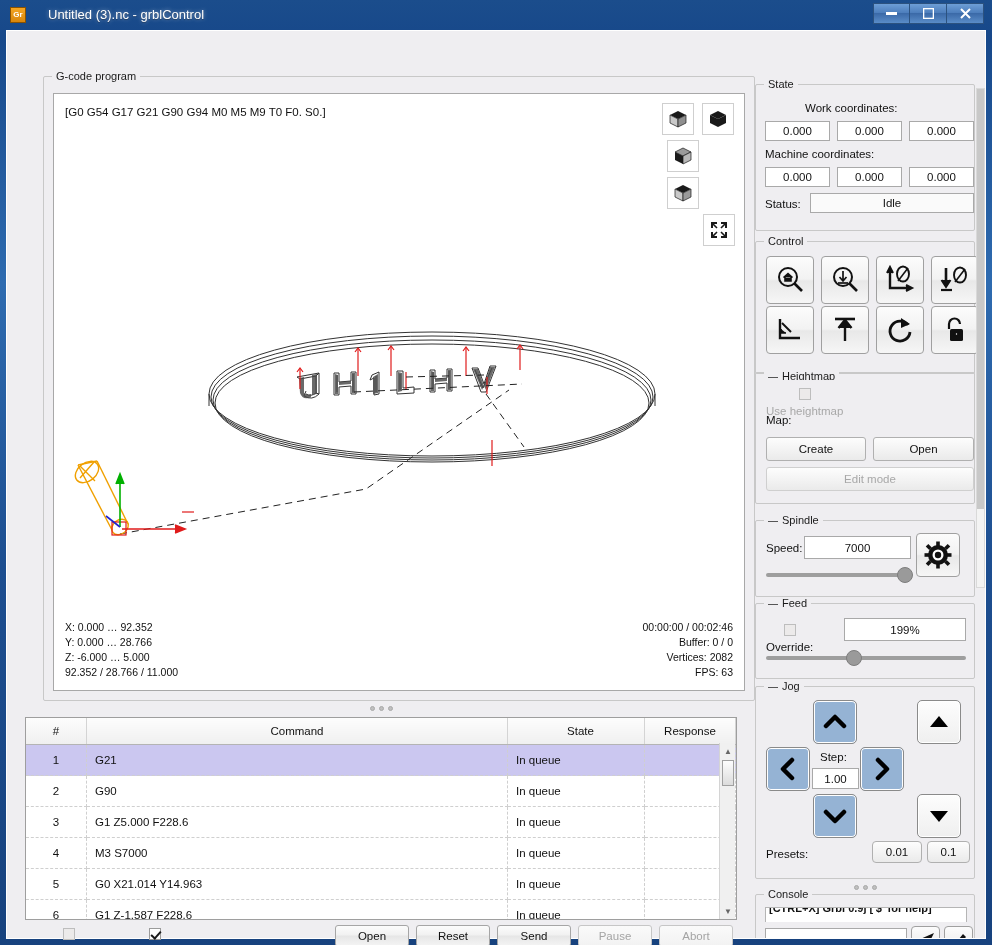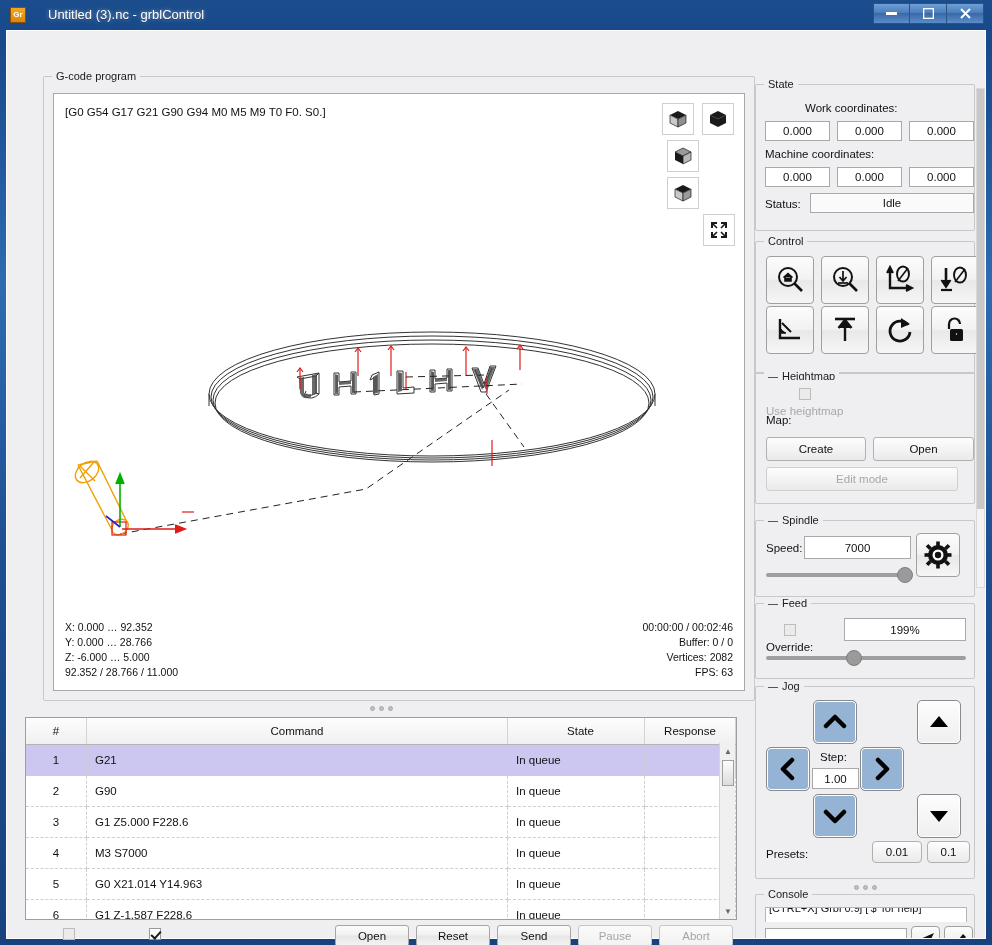--- a/index.html
+++ b/index.html
@@ -524,21 +524,21 @@
 
       <div class="group" style="left:8px;top:296px;width:220px;height:132px;">
         <div class="group-title collapsible" style="top:-6px;overflow:hidden;height:13px;line-height:18px;">Heightmap</div>
         <div class="chk" style="position:absolute;left:10px;top:15px;">
           <span class="box dis"></span>
           <span class="dim">Use heightmap</span>
         </div>
         <div class="lbl" style="left:10px;top:41px;">Map:</div>
         <div class="flatbtn" style="position:absolute;left:10px;top:64px;width:100px;height:24px;">Create</div>
         <div class="flatbtn" style="position:absolute;left:117px;top:64px;width:101px;height:24px;">Open</div>
-        <div class="flatbtn dim" style="position:absolute;left:10px;top:94px;width:192px;height:24px;border-color:#cfcfcf;">Edit mode</div>
+        <div class="flatbtn dim" style="position:absolute;left:10px;top:94px;width:208px;height:24px;border-color:#cfcfcf;">Edit mode</div>
       </div>
 
       <div class="group" style="left:8px;top:444px;width:220px;height:77px;">
         <div class="group-title collapsible">Spindle</div>
         <div class="lbl" style="left:10px;top:21px;">Speed:</div>
         <div class="field" style="position:absolute;left:48px;top:15px;width:107px;height:23px;">7000</div>
         <div class="cbtn" style="left:160px;top:12px;width:44px;height:44px;">
           <svg width="28" height="28" viewBox="0 0 28 28">
             <g fill="#111">
               <circle cx="14" cy="14" r="10"></circle>
@@ -620,21 +620,21 @@
 
       <div class="splitter" style="left:8px;top:805px;width:220px;height:12px;">
         <span class="dot"></span>
         <span class="dot"></span>
         <span class="dot"></span>
       </div>
 
       <div class="group" style="left:8px;top:818px;width:220px;height:68px;">
         <div class="group-title">Console</div>
         <div style="position:absolute;left:9px;top:12px;width:202px;height:15px;background:#fff;border:1px solid #b5b5b5;border-bottom:none;box-sizing:border-box;overflow:hidden;">
-          <div style="font-size:11px;color:#111;margin-top:-6px;padding-left:3px;white-space:nowrap;">[CTRL+X] Grbl 0.9j ['$' for help]</div>
+          <div style="font-size:11px;color:#111;margin-top:-6px;padding-left:3px;white-space:nowrap;font-weight:bold;">[CTRL+X] Grbl 0.9j ['$' for help]</div>
         </div>
         <div class="field" style="position:absolute;left:9px;top:33px;width:142px;height:24px;justify-content:flex-start;padding-left:4px;"></div>
         <div class="cbtn" style="left:155px;top:31px;width:29px;height:27px;">
           <svg width="18" height="18" viewBox="0 0 18 18">
               <path d="M1 9 L17 2 L10 16 L8 10 Z" fill="#111"></path>
             </svg>
         </div>
         <div class="cbtn" style="left:188px;top:31px;width:29px;height:27px;">
           <svg width="18" height="18" viewBox="0 0 18 18">
             <path d="M4 14 L13 3 L16 6 L7 16 Z" fill="#111"></path>

